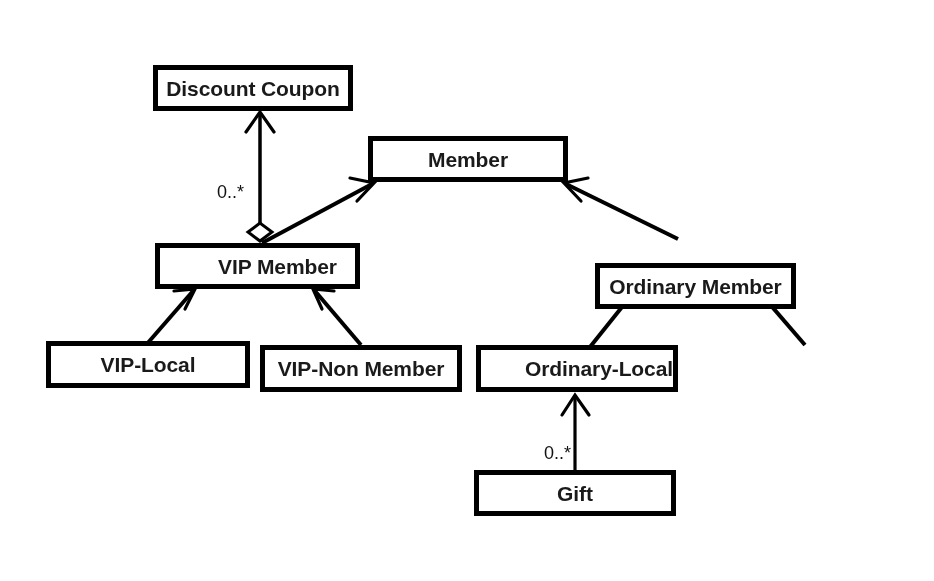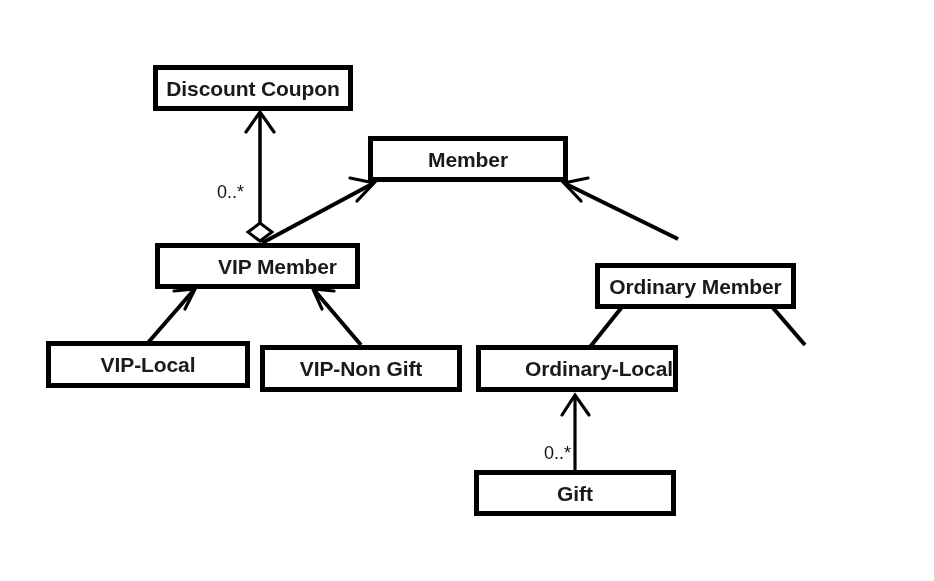--- a/index.html
+++ b/index.html
@@ -116,21 +116,21 @@
 
   <div class="uml-class-box" style="left:595px; top:239px; width:201px; height:46px;margin-top:24px;">
     <span class="uml-class-name">Ordinary Member</span>
   </div>
 
   <div class="uml-class-box" style="left:46px; top:341px; width:204px; height:47px;">
     <span class="uml-class-name">VIP-Local</span>
   </div>
 
   <div class="uml-class-box" style="left:260px; top:345px; width:202px; height:47px;">
-    <span class="uml-class-name">VIP-Non Gift</span>
+    <span class="uml-class-name">VIP-Non Member</span>
   </div>
 
   <div class="uml-class-box" style="left:476px; top:345px; width:202px; height:47px;justify-content:flex-end;">
     <span class="uml-class-name">Ordinary-Local</span>
   </div>
 
 
   <div class="uml-class-box" style="left:474px; top:470px; width:202px; height:46px;">
     <span class="uml-class-name">Gift</span>
   </div>

